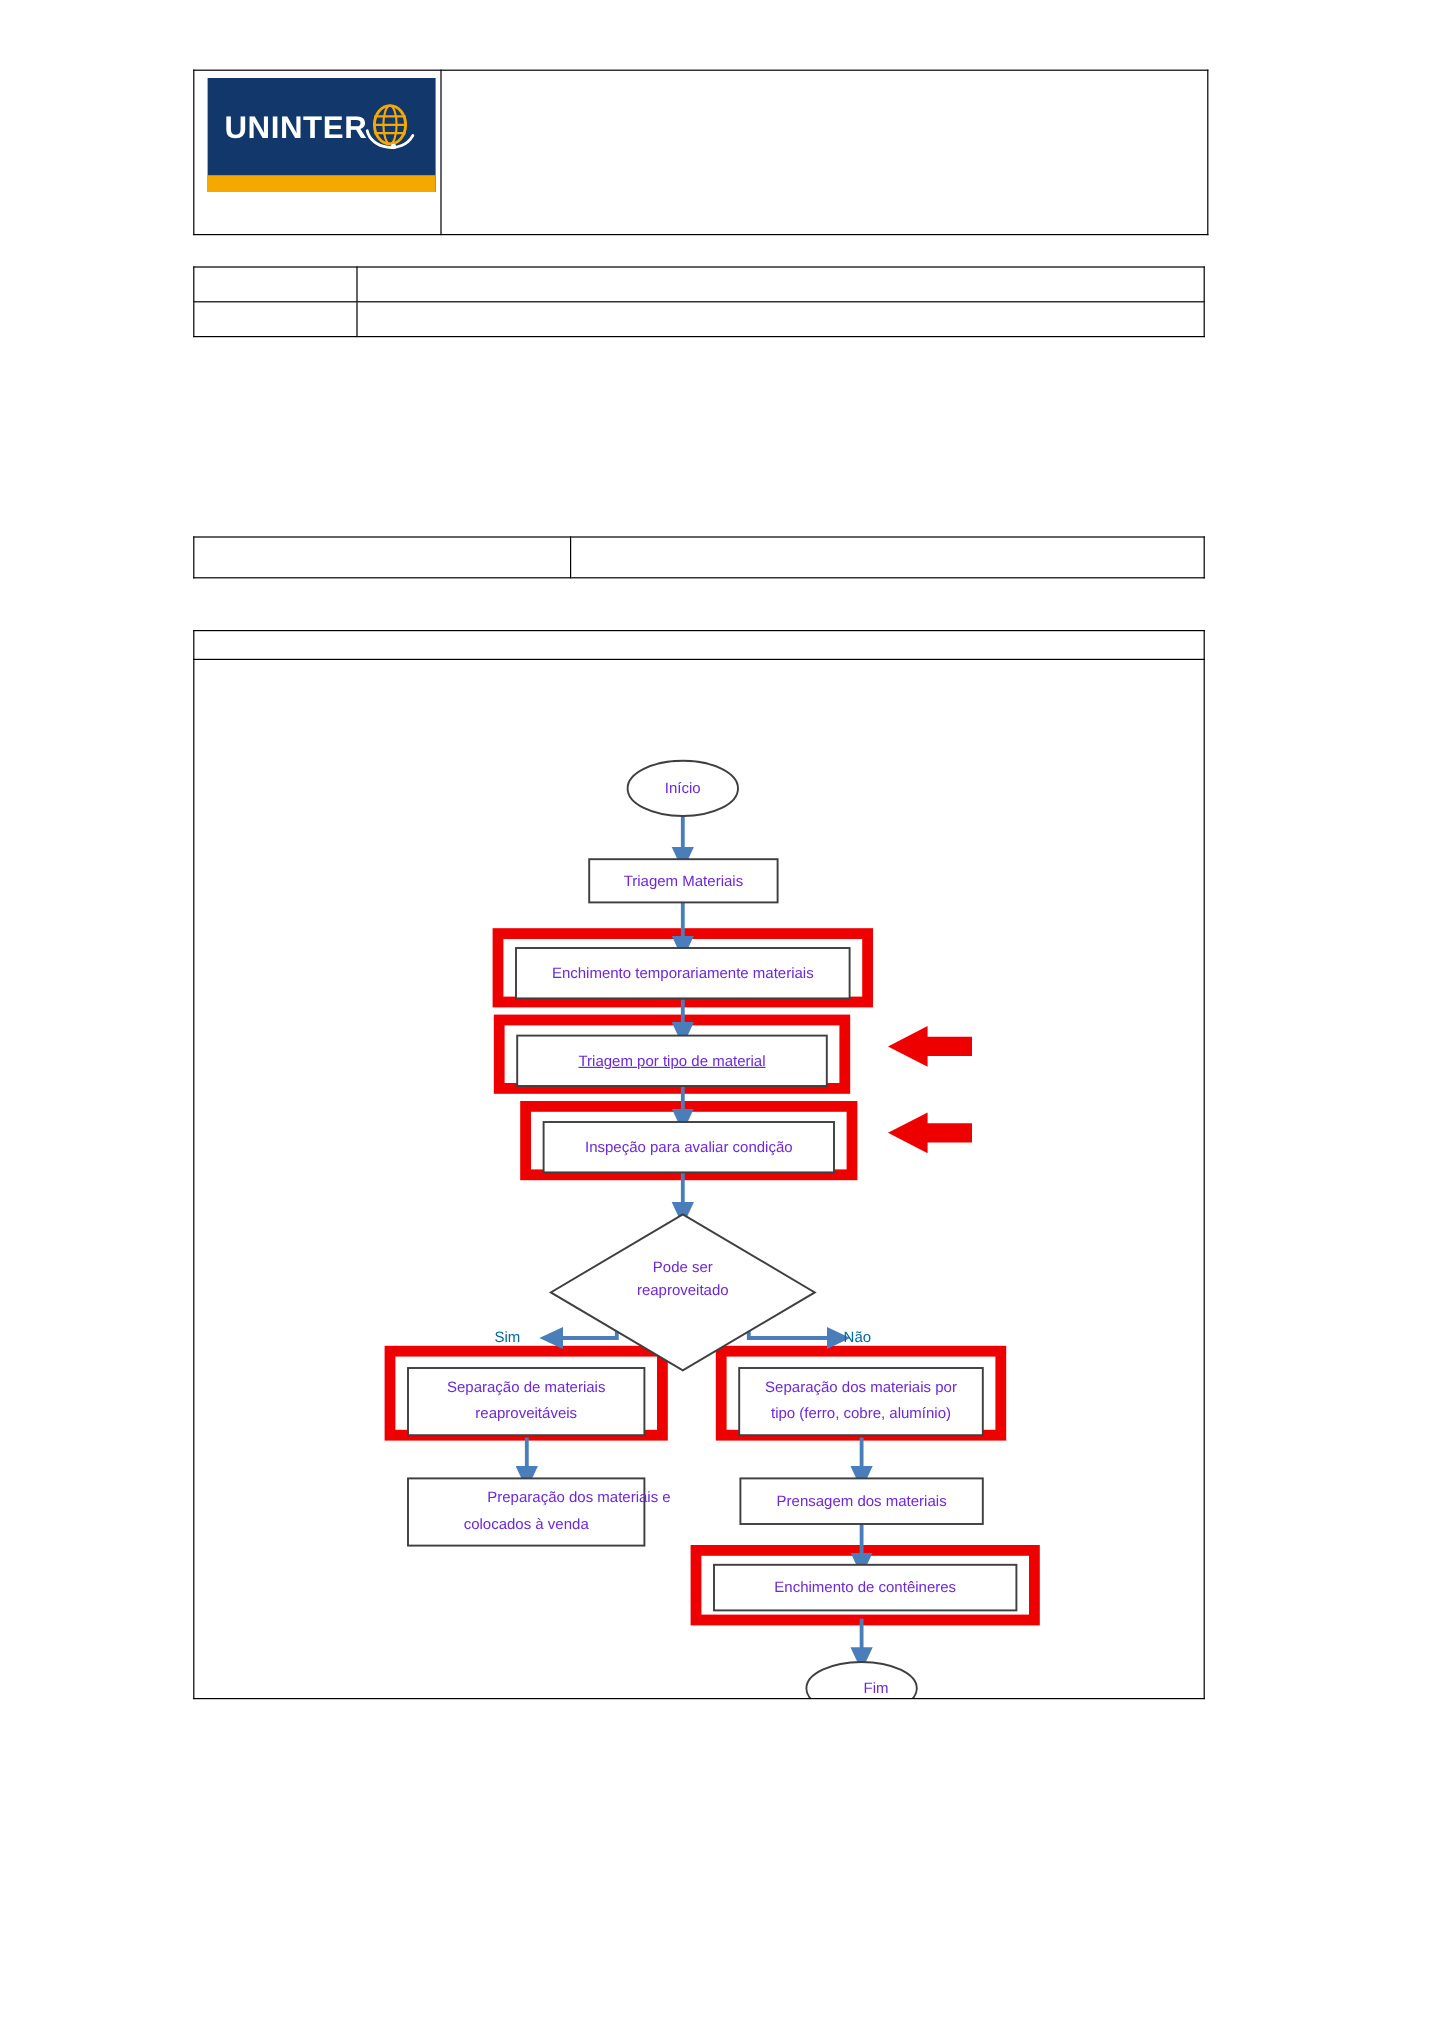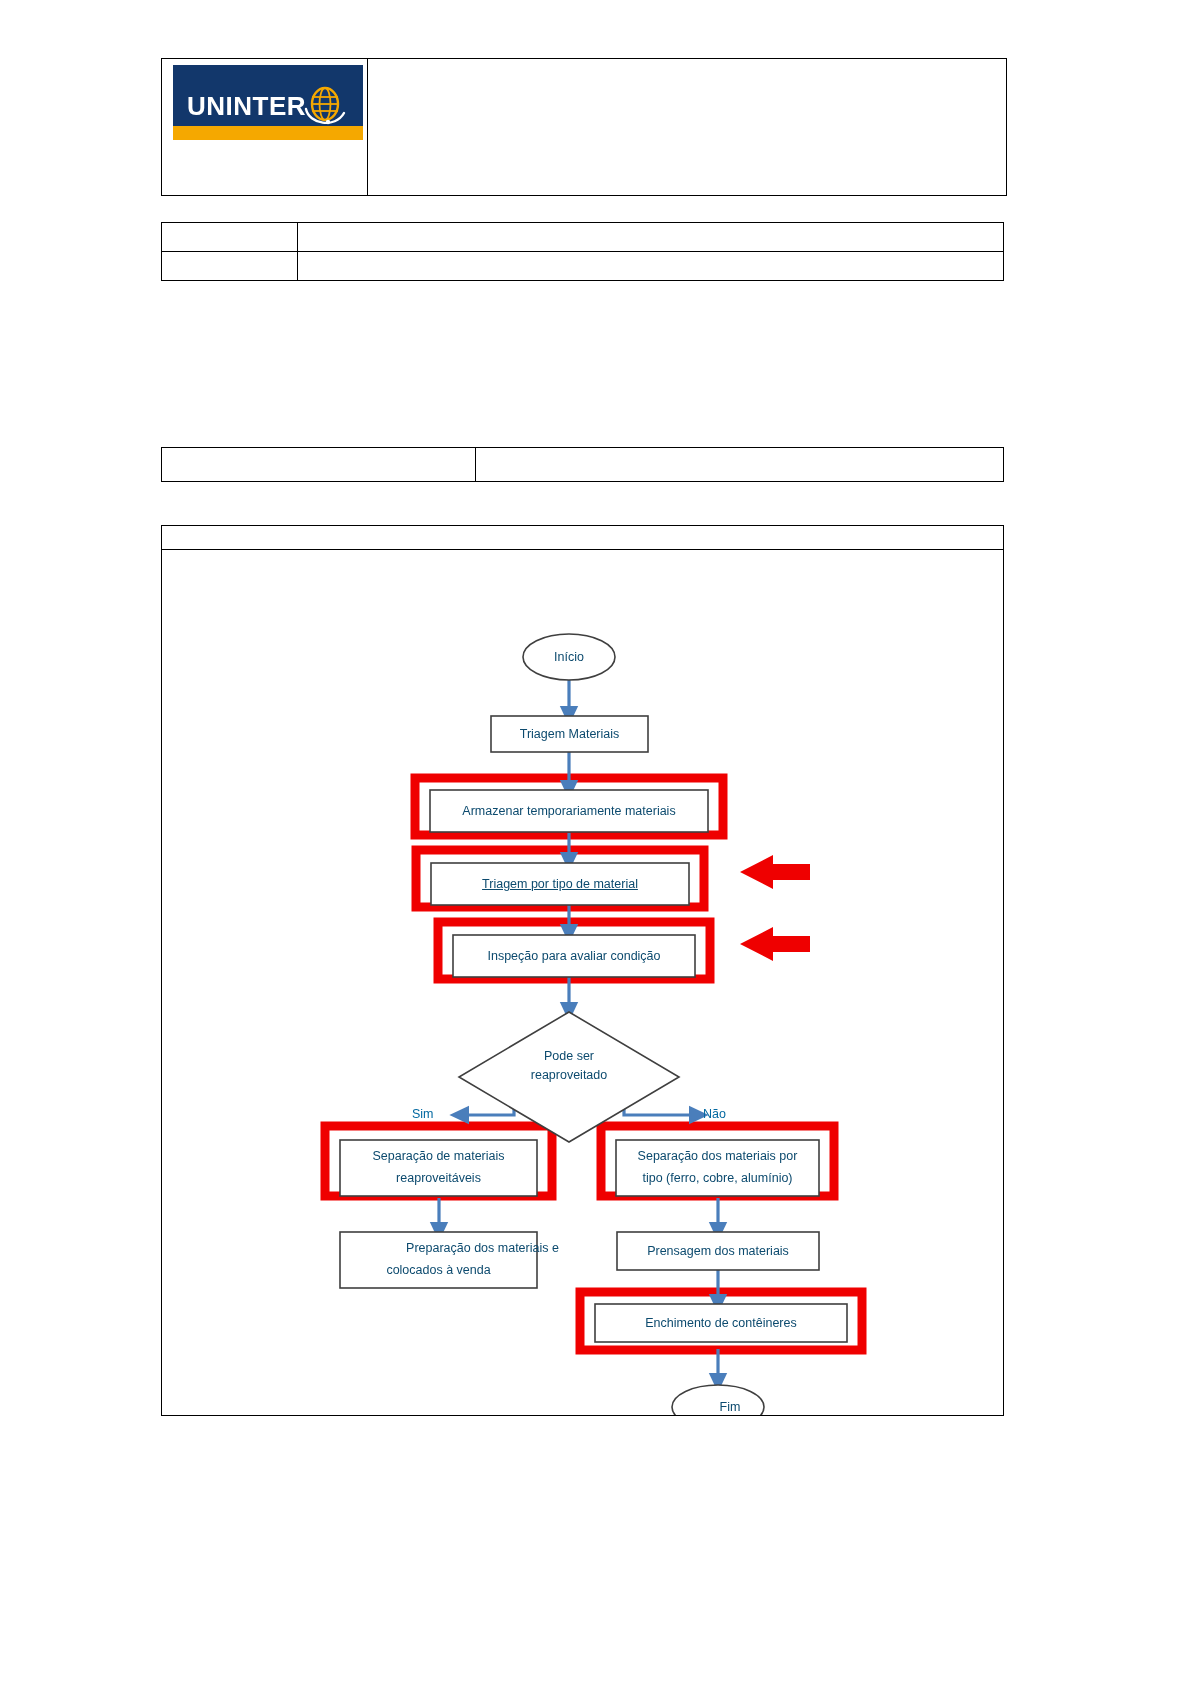--- a/index.html
+++ b/index.html
@@ -38,21 +38,21 @@
     border: 1px solid #000000;
     vertical-align: top;
     padding: 0;
   }
   .header-logo-cell { width: 205px; }
   .header-blank-cell { width: 638px; }
 
   .logo-box {
     position: relative;
     width: 190px;
-    height: 75px;
+    height: 95px;
     margin: 6px 0 0 11px;
     background: #12376b;
     box-sizing: border-box;
     overflow: hidden;
   }
   .logo-wordmark {
     position: absolute;
     left: 14px;
     top: 26px;
     color: #ffffff;
@@ -138,21 +138,21 @@
 
   
   .node-label {
     position: absolute;
     display: flex;
     align-items: center;
     justify-content: center;
     text-align: center;
     font-family: "Liberation Sans", sans-serif;
     font-size: 12.5px;
-    color: #0c4a6e;
+    color: #6d28d9;
     line-height: 1.35;
     pointer-events: none;
   }
   .branch-label {
     position: absolute;
     font-family: "Liberation Sans", sans-serif;
     font-size: 12.5px;
     color: #0369a1;
   }
 </style>
@@ -273,21 +273,21 @@
                 <polygon points="578,394 611,377 611,386 648,386 648,402 611,402 611,411"></polygon>
               </g>
             </g>
 
           </svg>
 
           <div class="node-label" style="left:361px; top:95px; width:92px; height:24px;">Início</div>
 
           <div class="node-label" style="left:329px; top:166px; width:157px; height:36px;">Triagem Materiais</div>
 
-          <div class="node-label" style="left:268px; top:240px; width:278px; height:42px;">Armazenar temporariamente materiais</div>
+          <div class="node-label" style="left:268px; top:240px; width:278px; height:42px;">Enchimento temporariamente materiais</div>
 
           <div class="node-label" style="left:269px; top:313px; width:258px; height:42px;text-decoration:underline;">Triagem por tipo de material</div>
 
           <div class="node-label" style="left:291px; top:385px; width:242px; height:42px;">Inspeção para avaliar condição</div>
 
           <div class="node-label" style="left:337px; top:497px; width:140px; height:18px;">Pode ser</div>
           <div class="node-label" style="left:337px; top:516px; width:140px; height:18px;">reaproveitado</div>
 
           <div class="branch-label" style="left:250px; top:557px;">Sim</div>
           <div class="branch-label" style="left:541px; top:557px;">Não</div>

